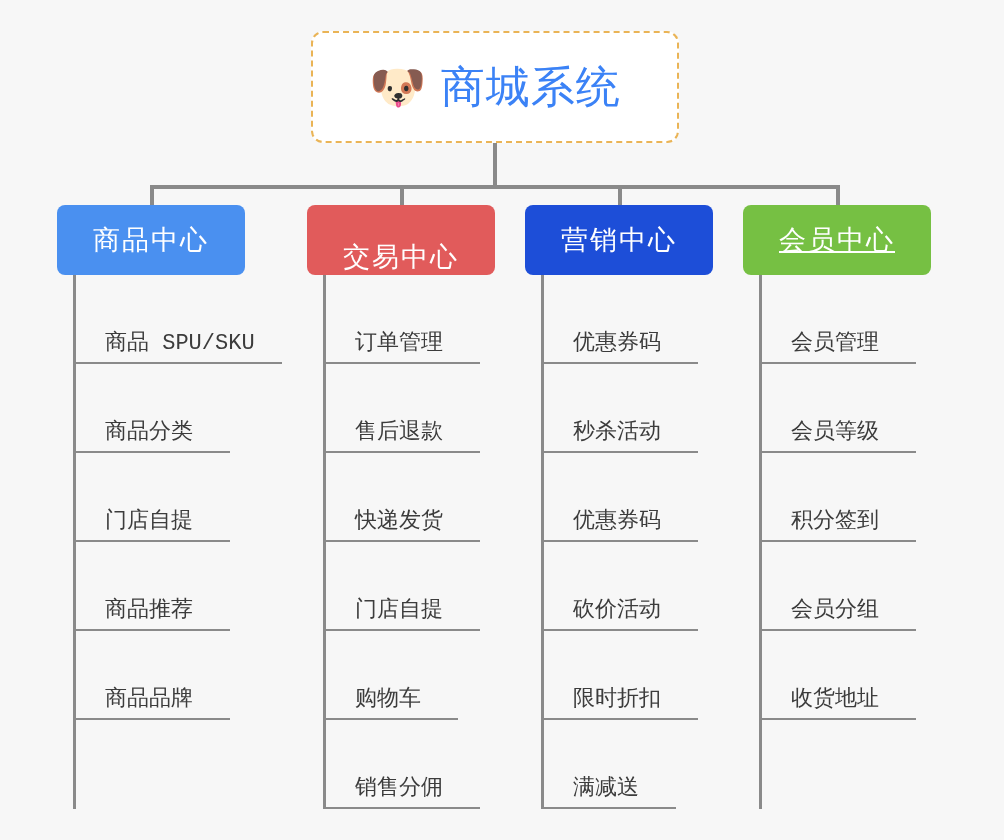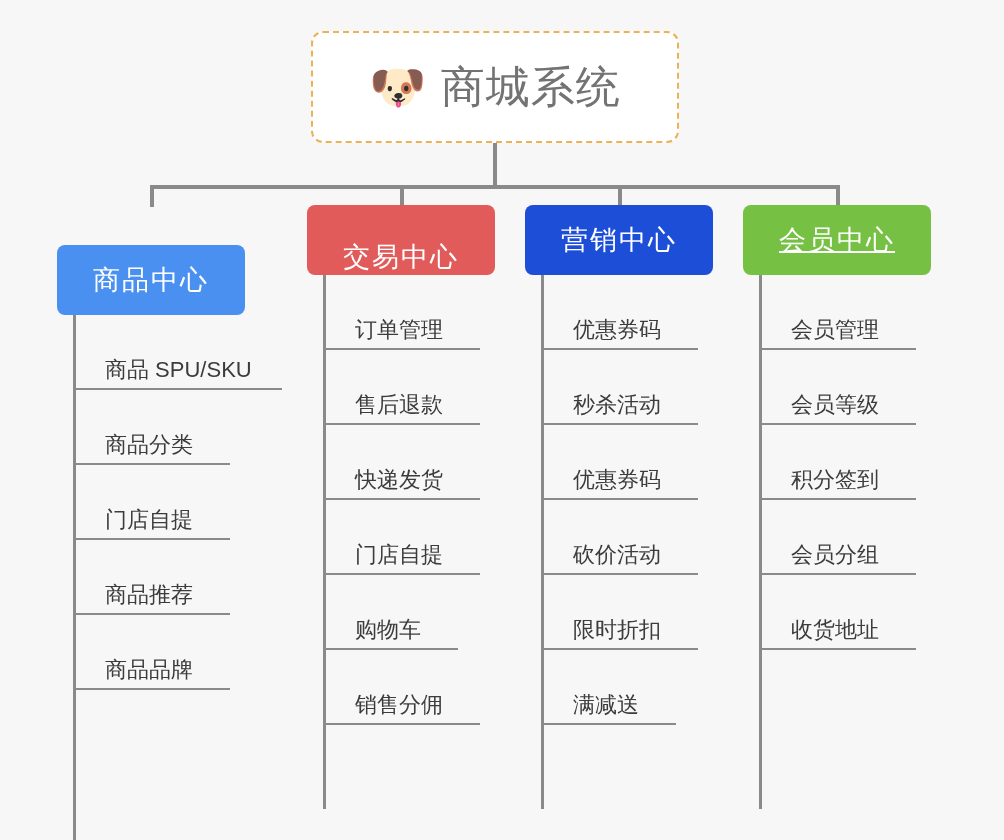--- a/index.html
+++ b/index.html
@@ -86,25 +86,26 @@
   .trunk {
     position: absolute;
     left: 16px;
     top: 0;
     width: 3px;
     background: #8a8a8a;
   }
 
   .leaf {
     position: relative;
-    height: 75px;
+    height: 89px;
     box-sizing: border-box;
     display: flex;
     align-items: flex-end;
     padding-left: 32px;
+    font-family: Liberation Mono, monospace;
   }
   .leaf-label {
     font-size: 22px;
     color: #3c3c3c;
     line-height: 1.1;
     padding-bottom: 8px;
     white-space: nowrap;
   }
   .leaf-rule {
     position: absolute;
@@ -114,31 +115,31 @@
     background: #8a8a8a;
   }
 </style>
 </head>
 <body style="background: rgb(247, 247, 247);">
 
 <div id="canvas">
 
   <div class="root-node" style="background: rgb(255, 255, 255); border-color: rgb(234, 180, 86);">
     <span class="root-emoji">🐶</span>
-    <span class="root-title" style="color: #737373;">商城系统</span>
+    <span class="root-title" style="color: #3b82f6;">商城系统</span>
   </div>
 
   <div class="conn conn-v" style="left: 493px; top: 143px; width: 4px; height: 45px; background: rgb(138, 138, 138);"></div>
   <div class="conn conn-h" style="left: 150px; top: 185px; width: 690px; height: 4px; background: rgb(138, 138, 138);"></div>
   <div class="conn conn-v" style="left: 150px; top: 185px; width: 4px; height: 22px; background: rgb(138, 138, 138);"></div>
   <div class="conn conn-v" style="left: 400px; top: 185px; width: 4px; height: 22px; background: rgb(138, 138, 138);"></div>
   <div class="conn conn-v" style="left: 618px; top: 185px; width: 4px; height: 22px; background: rgb(138, 138, 138);"></div>
   <div class="conn conn-v" style="left: 836px; top: 185px; width: 4px; height: 22px; background: rgb(138, 138, 138);"></div>
 
-  <div class="column" style="left:57px;margin-top:40px;">
+  <div class="column" style="left:57px;">
     <div class="col-head" style="background: rgb(74, 144, 240);">
       <span>商品中心</span>
     </div>
     <div class="col-body">
       <div class="trunk" style="background: rgb(138, 138, 138); height: 534px;"></div>
 
       <div class="leaf">
         <span class="leaf-label">商品 SPU/SKU</span>
         <span class="leaf-rule" style="width: 209px; background: rgb(138, 138, 138);"></span>
       </div>

